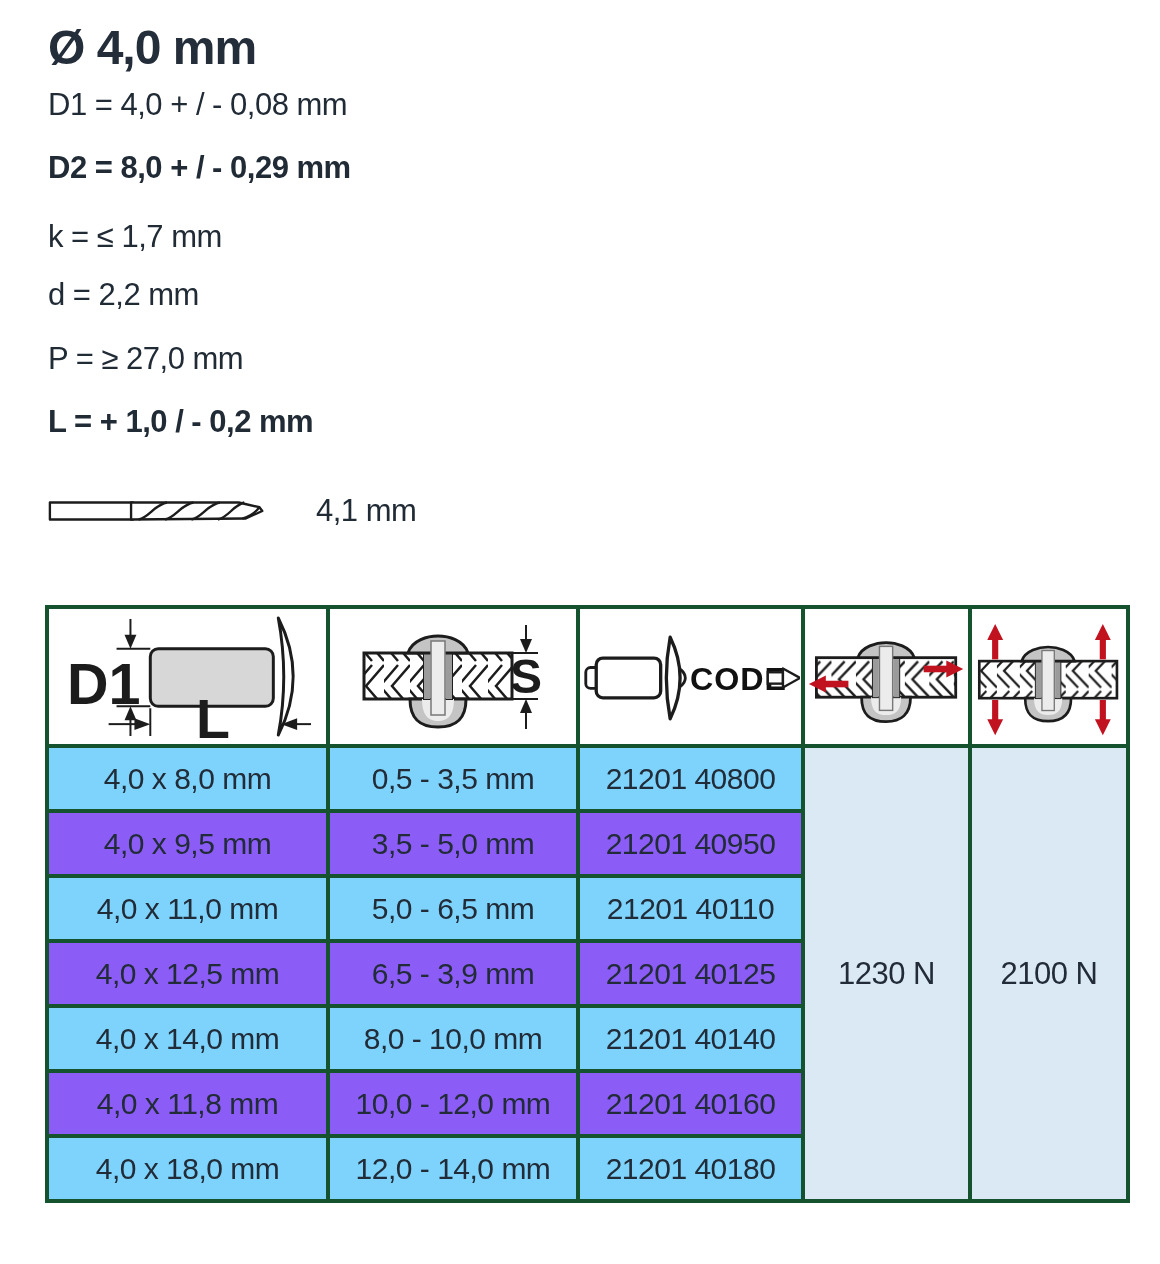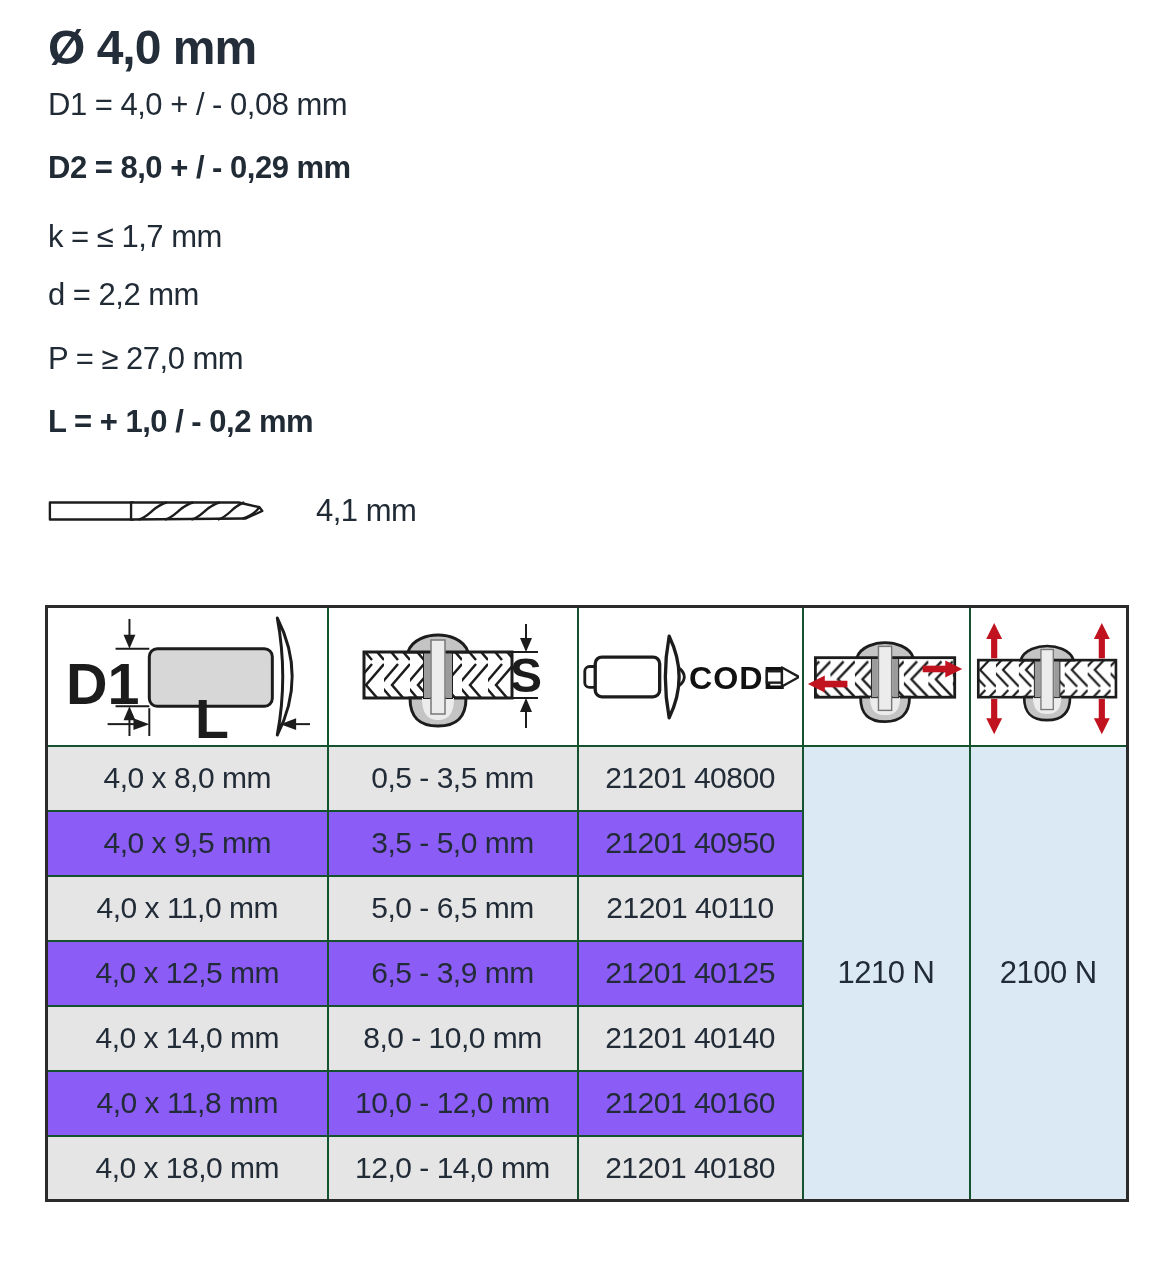--- a/index.html
+++ b/index.html
@@ -29,26 +29,26 @@
   }
   .drill-row svg { display:block; }
   .drill-size { font-size:31px; letter-spacing:-0.5px; color:#212b36; }
 
   table.rivet-table {
     position:absolute; left:45px; top:605px;
     border-collapse:collapse; table-layout:fixed;
     border:3px solid #2b2b2b;
   }
   .rivet-table th, .rivet-table td {
-    border:2px solid #14532d; text-align:center; vertical-align:middle;
+    border:4px solid #14532d; text-align:center; vertical-align:middle;
     overflow:hidden;
   }
   .rivet-table thead th { height:139px; background:#ffffff; }
   .rivet-table tbody td { height:65px; font-size:30px; letter-spacing:-0.5px; color:#222c38; background:#8b5cf6; white-space:nowrap; }
-  .rivet-table tbody tr.alt td { background:#e5e5e5; }
+  .rivet-table tbody tr.alt td { background:#7dd3fc; }
   .rivet-table td.span-cell { background:#dbe9f5 !important; font-size:31px; }
   th svg { display:block; margin:0 auto; }
 </style>
 </head>
 <body>
 
 <div class="page-title">Ø 4,0 mm</div>
 
 <div class="spec-line spec-0">D1 = 4,0 + / - 0,08 mm</div>
 <div class="spec-line spec-1">D2 = 8,0 + / - 0,29 mm</div>
@@ -209,21 +209,21 @@
           </g>
         </svg>
       </th>
     </tr>
   </thead>
   <tbody>
     <tr class="alt">
       <td>4,0 x 8,0 mm</td>
       <td>0,5 - 3,5 mm</td>
       <td>21201 40800</td>
-      <td rowspan="7" class="span-cell">1210 N</td>
+      <td rowspan="7" class="span-cell">1230 N</td>
       <td rowspan="7" class="span-cell">2100 N</td>
     </tr>
     <tr>
       <td>4,0 x 9,5 mm</td>
       <td>3,5 - 5,0 mm</td>
       <td>21201 40950</td>
     </tr>
     <tr class="alt">
       <td>4,0 x 11,0 mm</td>
       <td>5,0 - 6,5 mm</td>

